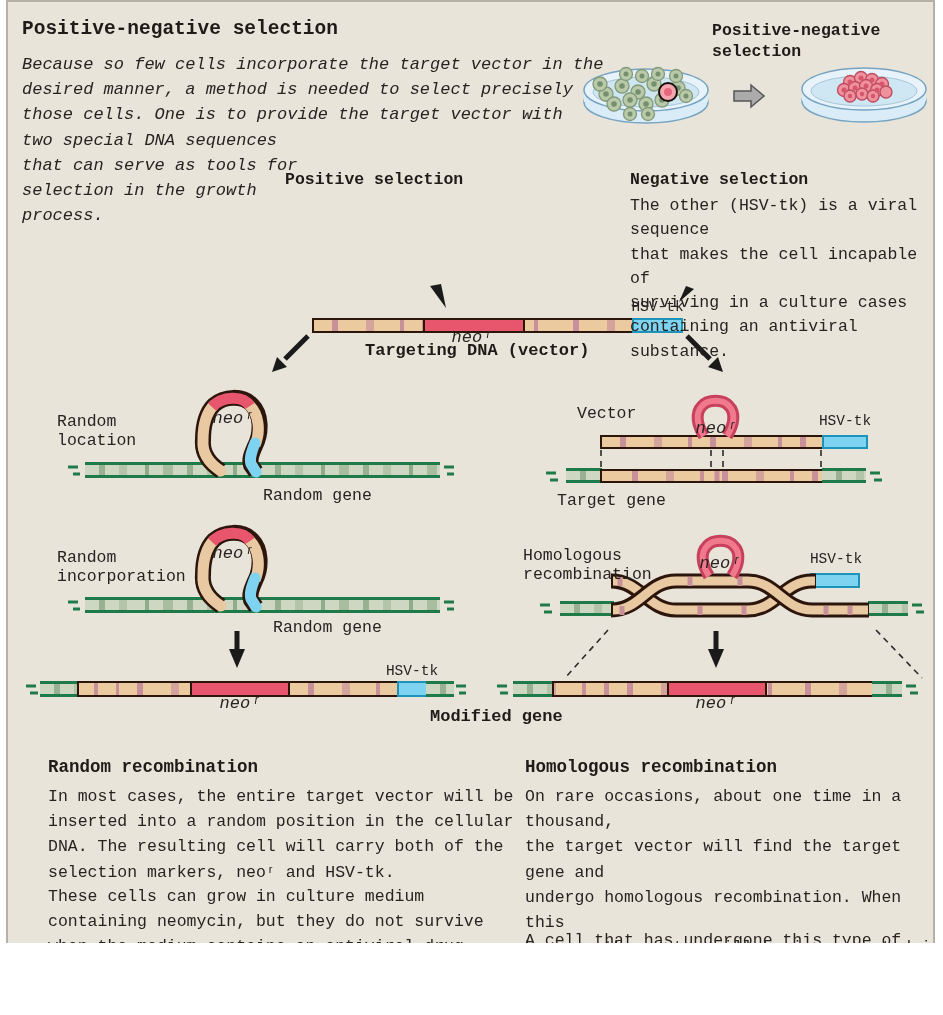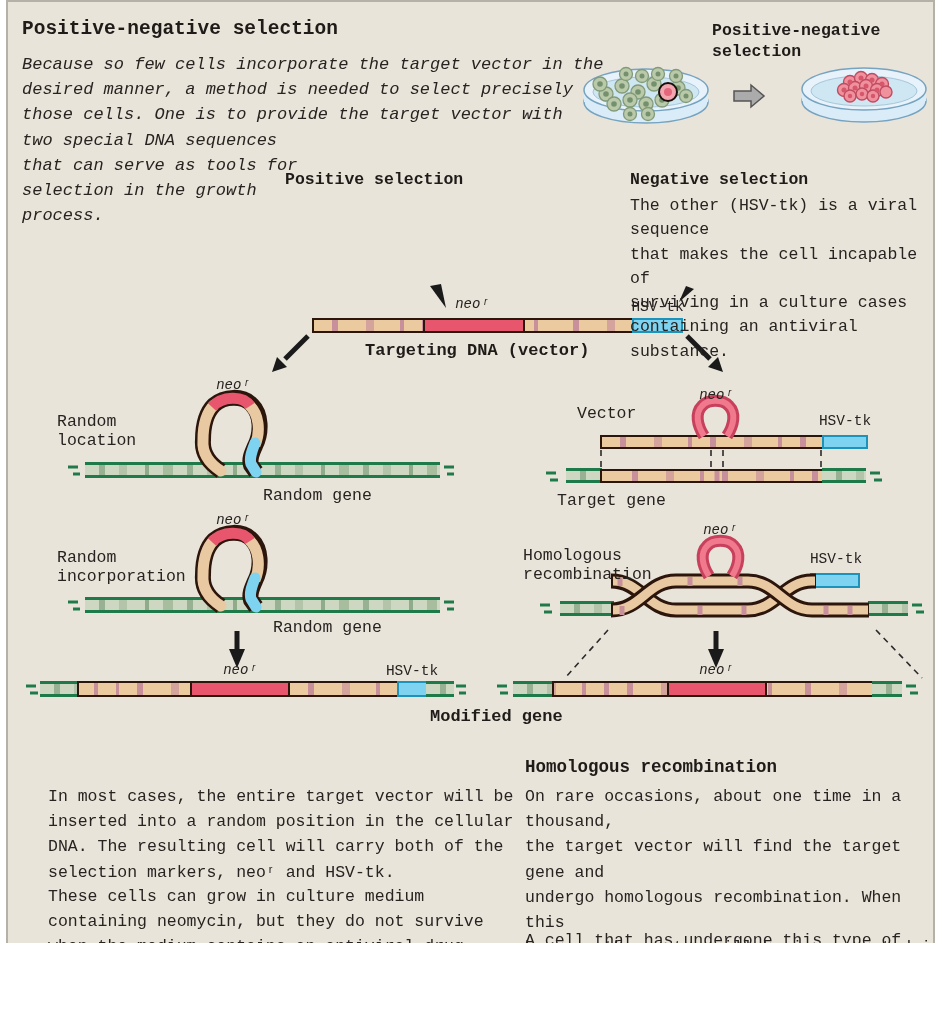--- a/index.html
+++ b/index.html
@@ -7,21 +7,21 @@
           font-family:Liberation Mono, monospace;color:#272320;}
   .frame{position:absolute;left:6px;top:0;width:929px;height:1005px;background:#e9e4da;
          border:2px solid #b5b1a9;box-sizing:border-box;z-index:0;}
   .abs{position:absolute;white-space:pre-line;z-index:10;}
   .title{font-size:19.5px;font-weight:bold;color:#1e1b18;}
   .intro{font-style:italic;font-size:17px;line-height:25.2px;}
   .h{font-weight:bold;font-size:16.5px;color:#1e1b18;}
   .body{font-size:16.5px;line-height:24.3px;}
   .para{font-size:16.5px;line-height:25.2px;}
   .seclabel{font-size:16.5px;line-height:19px;}
-  .neo{font-style:italic;font-size:14px;width:60px;text-align:center;}
+  .neo{font-style:italic;font-size:17px;width:60px;text-align:center;margin-top:32px;}
   .hsv{font-size:14.5px;width:60px;text-align:center;}
   .cap{font-weight:bold;font-size:17px;color:#1e1b18;}
   .bh{font-weight:bold;font-size:17.5px;color:#1e1b18;}
   .bar{position:absolute;box-sizing:border-box;z-index:3;}
   .tan{border:2px solid #2c150b;height:15px;
        background-image:repeating-linear-gradient(90deg,#ecca9f 0 18px,#c8909a 18px 24px,#ecca9f 24px 52px,#d4a39b 52px 60px,#ecca9f 60px 86px,#c8909a 86px 90px);}
   .red{border:2px solid #2c150b;height:15px;background:#e8566e;}
   .blu{border:2px solid #1d93b9;height:15px;background:#7ed3f0;}
   .grn{border-top:3px solid #1e7a48;border-bottom:3px solid #1e7a48;height:16px;
        background-image:repeating-linear-gradient(90deg,#cdd7c1 0 14px,#97b192 14px 20px,#cdd7c1 20px 34px,#b4c4aa 34px 42px,#cdd7c1 42px 60px,#8fab8a 60px 64px,#cdd7c1 64px 78px,#a8bc9e 78px 88px);}
@@ -202,20 +202,21 @@
 
   <div class="abs neo" style="left:686px;top:662px;">neoʳ</div>
   <div class="bar grn" style="left:513px;top:681px;width:39px;"></div>
   <div class="bar tan" style="left:552px;top:681px;width:117px;height:16px;background-position:55px 0;"></div>
   <div class="bar red" style="left:667px;top:681px;width:100px;height:16px;"></div>
   <div class="bar tan" style="left:765px;top:681px;width:109px;height:16px;background-position:20px 0;"></div>
   <div class="bar grn" style="left:872px;top:681px;width:30px;"></div>
 
   <div class="abs cap" style="left:430px;top:707px;text-align:center;">Modified gene</div>
 
+  <div class="abs bh" style="left:48px;top:757px;">Random recombination</div>
   <div class="abs para" style="left:48px;top:784px;">In most cases, the entire target vector will be
 inserted into a random position in the cellular
 DNA. The resulting cell will carry both of the
 selection markers, neoʳ and HSV-tk.</div>
   <div class="abs para" style="left:48px;top:884px;">These cells can grow in culture medium
 containing neomycin, but they do not survive
 when the medium contains an antiviral drug.</div>
   <div class="abs bh" style="left:525px;top:757px;">Homologous recombination</div>
   <div class="abs para" style="left:525px;top:784px;">On rare occasions, about one time in a thousand,
 the target vector will find the target gene and

